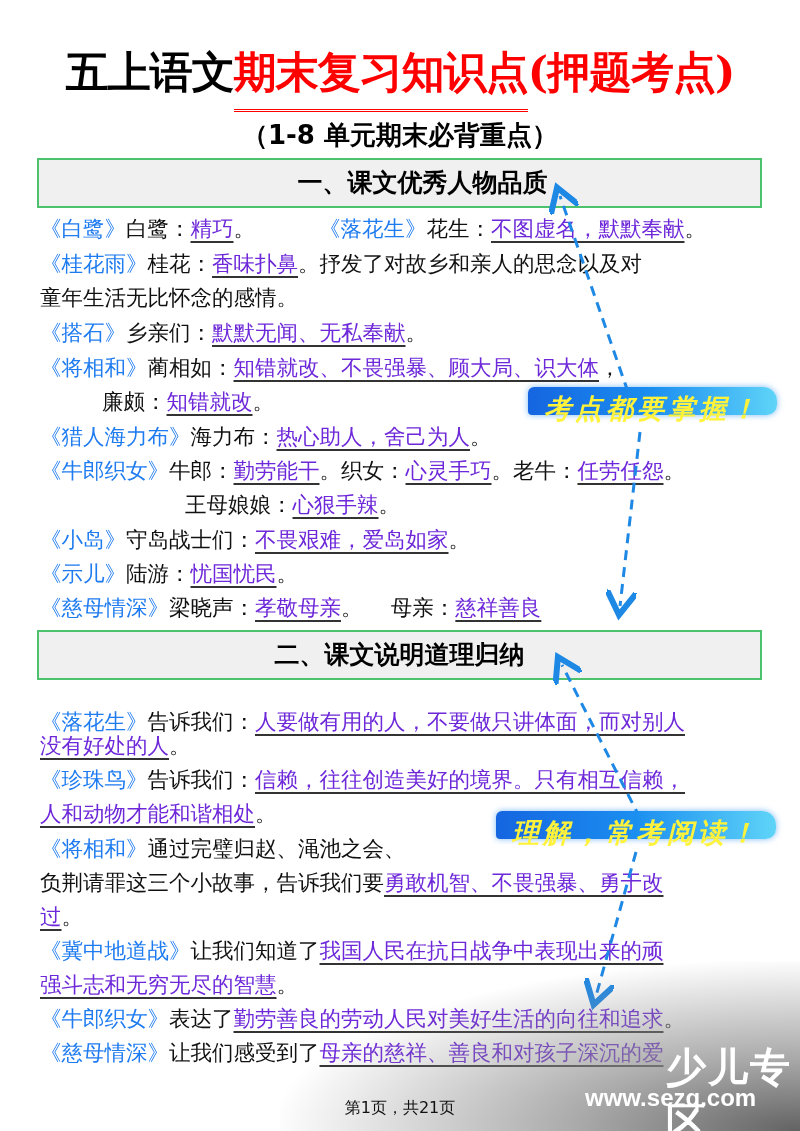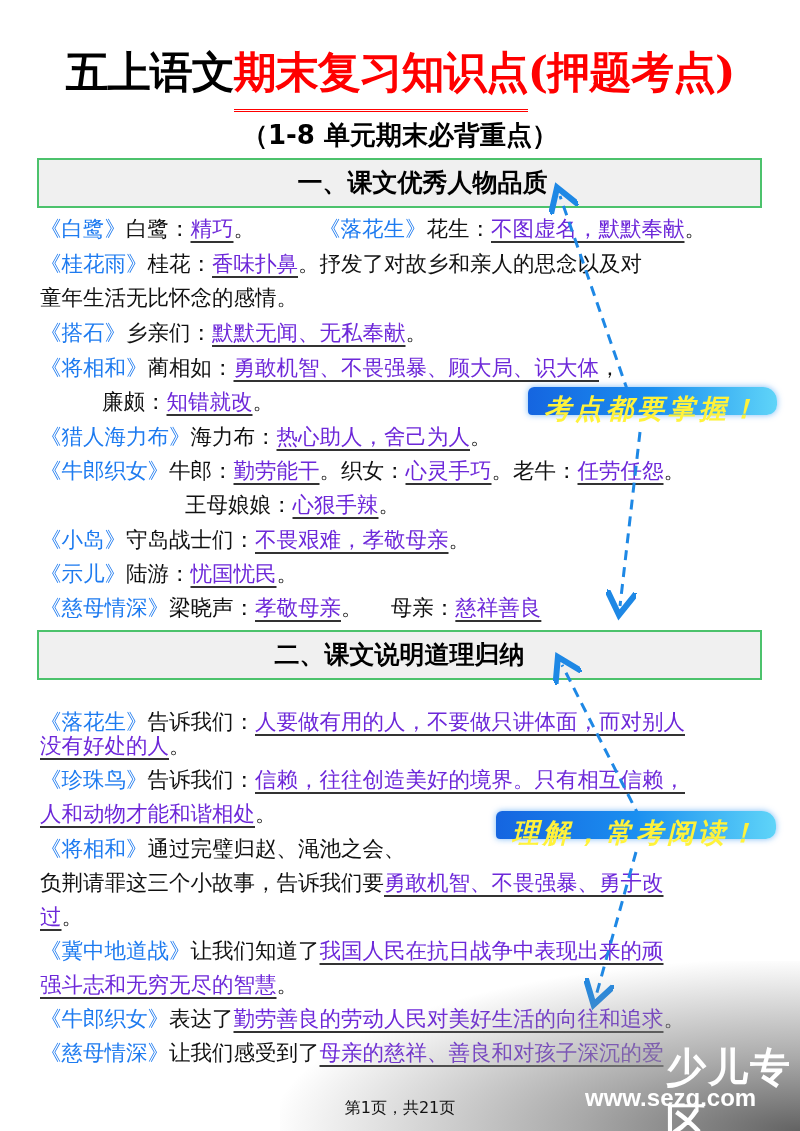--- a/index.html
+++ b/index.html
@@ -75,31 +75,31 @@
 <div class="section-box" style="top:158px;padding-left:46px;">一、课文优秀人物品质</div>
 
 <div class="line" style="top:214px;"><span class="bk">《白鹭》</span><span>白鹭：</span><span class="hl">精巧</span><span>。</span><span style="display:inline-block;width:64px;"></span><span class="bk">《落花生》</span><span>花生：</span><span class="hl">不图虚名，默默奉献</span><span>。</span></div>
 
 <div class="line" style="top:249px;"><span class="bk">《桂花雨》</span><span>桂花：</span><span class="hl">香味扑鼻</span><span>。抒发了对故乡和亲人的思念以及对</span></div>
 
 <div class="line" style="top:283px;"><span>童年生活无比怀念的感情。</span></div>
 
 <div class="line" style="top:318px;"><span class="bk">《搭石》</span><span>乡亲们：</span><span class="hl">默默无闻、无私奉献</span><span>。</span></div>
 
-<div class="line" style="top:353px;"><span class="bk">《将相和》</span><span>蔺相如：</span><span class="hl">勇敢机智、不畏强暴、顾大局、识大体</span><span>，</span></div>
+<div class="line" style="top:353px;"><span class="bk">《将相和》</span><span>蔺相如：</span><span class="hl">知错就改、不畏强暴、顾大局、识大体</span><span>，</span></div>
 
 <div class="line" style="top:387px; left:102px;"><span>廉颇：</span><span class="hl">知错就改</span><span>。</span></div>
 
 <div class="line" style="top:422px;"><span class="bk">《猎人海力布》</span><span>海力布：</span><span class="hl">热心助人，舍己为人</span><span>。</span></div>
 
 <div class="line" style="top:456px;"><span class="bk">《牛郎织女》</span><span>牛郎：</span><span class="hl">勤劳能干</span><span>。织女：</span><span class="hl">心灵手巧</span><span>。老牛：</span><span class="hl">任劳任怨</span><span>。</span></div>
 
 <div class="line" style="top:490px; left:185px;"><span>王母娘娘：</span><span class="hl">心狠手辣</span><span>。</span></div>
 
-<div class="line" style="top:525px;"><span class="bk">《小岛》</span><span>守岛战士们：</span><span class="hl">不畏艰难，孝敬母亲</span><span>。</span></div>
+<div class="line" style="top:525px;"><span class="bk">《小岛》</span><span>守岛战士们：</span><span class="hl">不畏艰难，爱岛如家</span><span>。</span></div>
 
 <div class="line" style="top:559px;"><span class="bk">《示儿》</span><span>陆游：</span><span class="hl">忧国忧民</span><span>。</span></div>
 
 <div class="line" style="top:593px;"><span class="bk">《慈母情深》</span><span>梁晓声：</span><span class="hl">孝敬母亲</span><span>。　 母亲：</span><span class="hl">慈祥善良</span></div>
 
 <div class="section-box" style="top:630px;">二、课文说明道理归纳</div>
 
 <div class="line" style="top:707px;"><span class="bk">《落花生》</span><span>告诉我们：</span><span class="hl">人要做有用的人，不要做只讲体面，而对别人</span></div>
 
 <div class="line" style="top:731px;"><span class="hl">没有好处的人</span><span>。</span></div>

